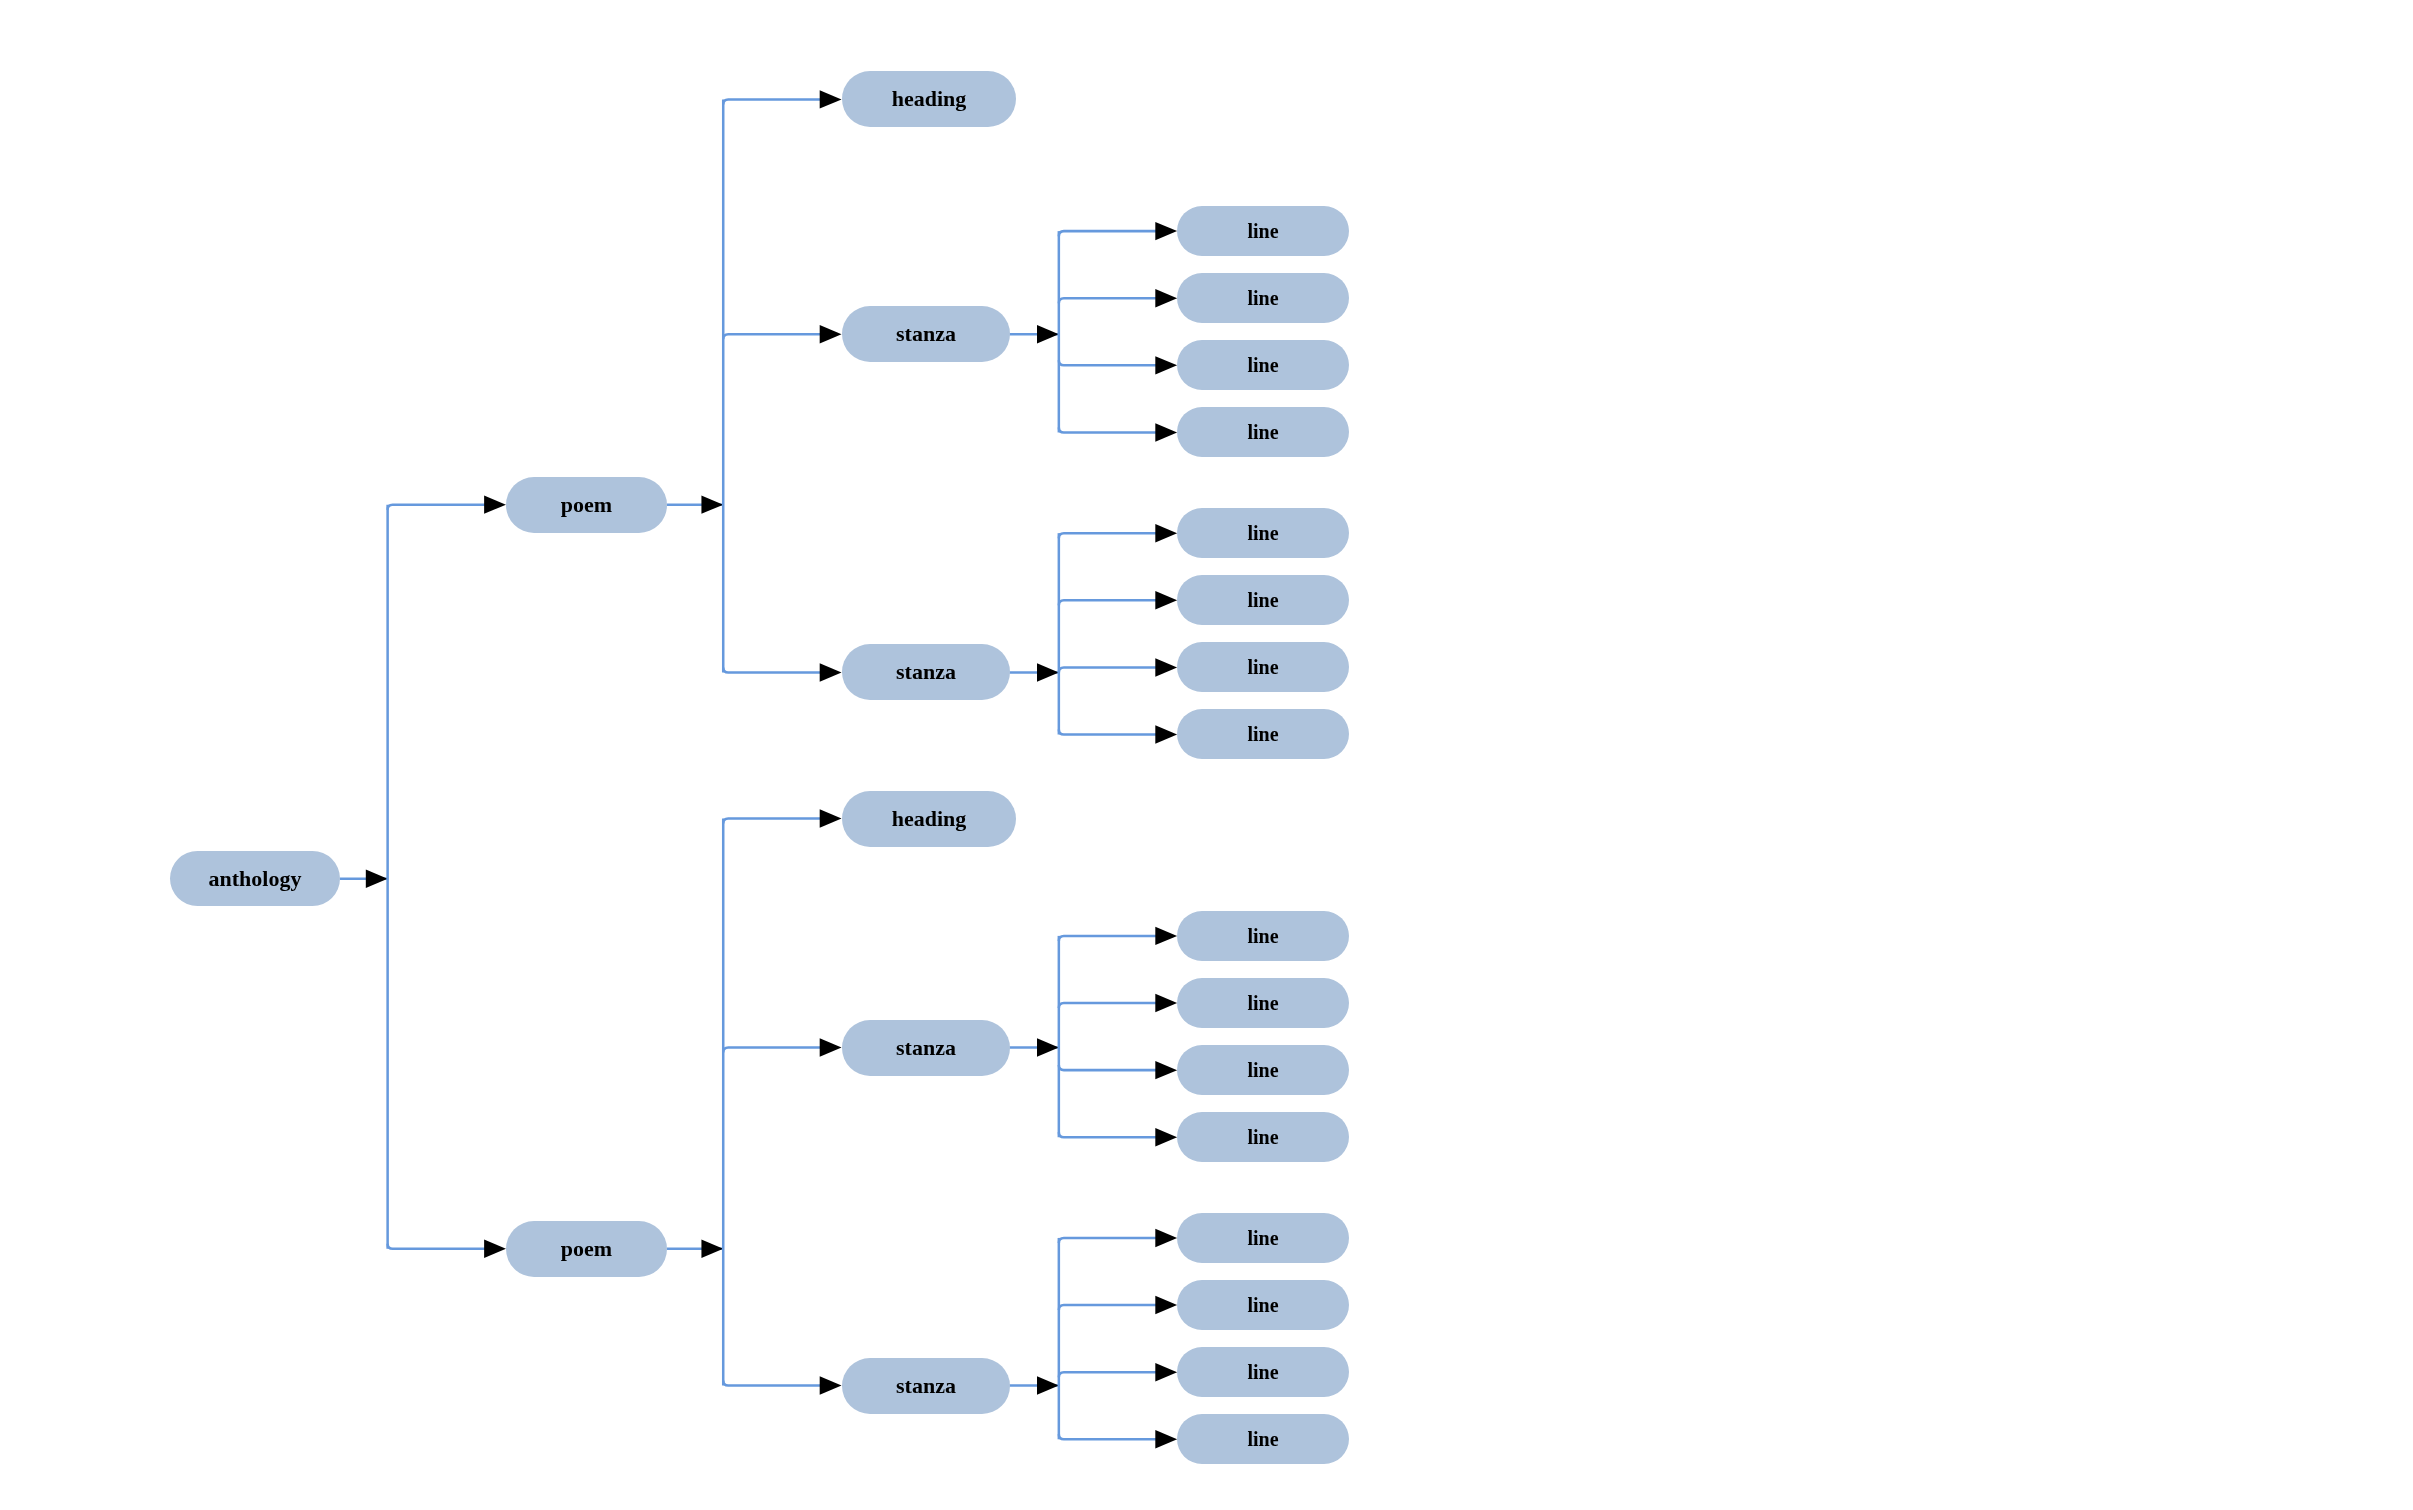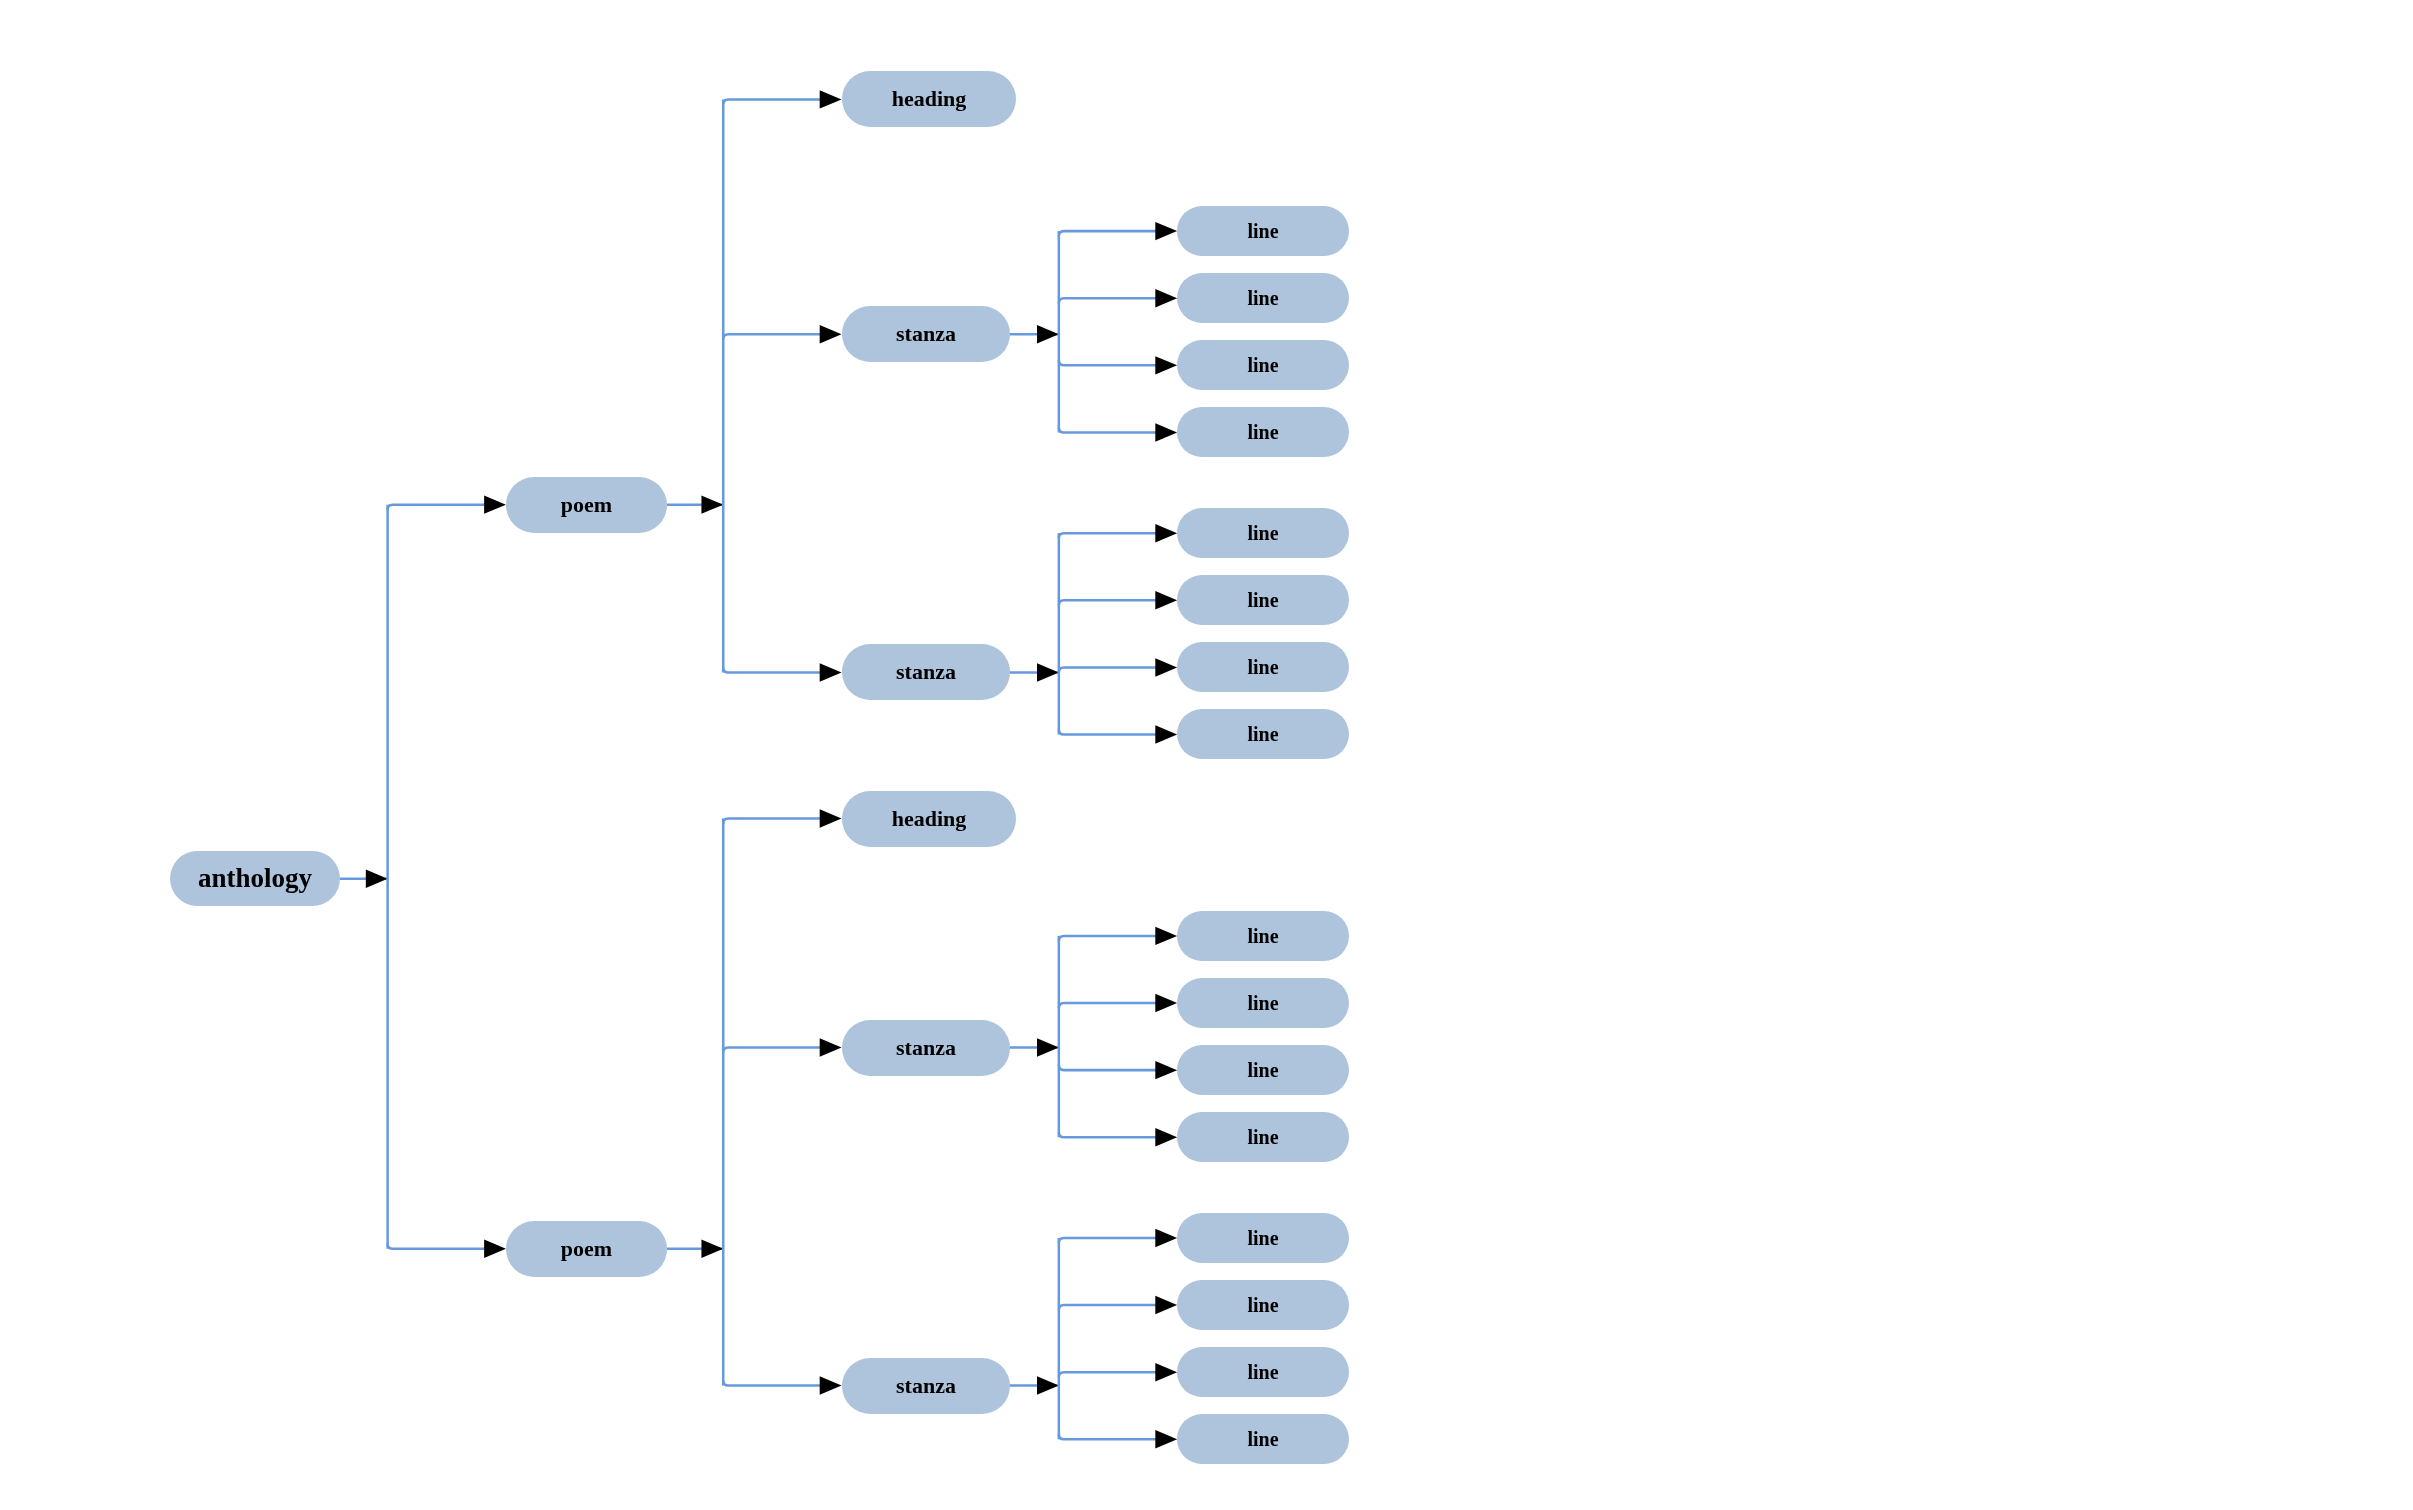--- a/index.html
+++ b/index.html
@@ -122,21 +122,21 @@
       <path d="M 1262 1481 Q 1262 1475 1268 1475 L 1381 1475" fill="none" stroke="#6699dd" stroke-width="3" stroke-linecap="butt" stroke-linejoin="round"></path>
       <polygon points="1403,1475 1377,1464 1377,1486" fill="#000000"></polygon>
       <path d="M 1262 1561 Q 1262 1555 1268 1555 L 1381 1555" fill="none" stroke="#6699dd" stroke-width="3" stroke-linecap="butt" stroke-linejoin="round"></path>
       <polygon points="1403,1555 1377,1544 1377,1566" fill="#000000"></polygon>
       <path d="M 1262 1641 Q 1262 1635 1268 1635 L 1381 1635" fill="none" stroke="#6699dd" stroke-width="3" stroke-linecap="butt" stroke-linejoin="round"></path>
       <polygon points="1403,1635 1377,1624 1377,1646" fill="#000000"></polygon>
       <path d="M 1262 1709 Q 1262 1715 1268 1715 L 1381 1715" fill="none" stroke="#6699dd" stroke-width="3" stroke-linecap="butt" stroke-linejoin="round"></path>
       <polygon points="1403,1715 1377,1704 1377,1726" fill="#000000"></polygon>
     </svg>
   <div id="node-layer">
-      <div class="node" style="left: 170px; top: 851px; width: 170px; height: 55px; font-size: 27px; background: rgb(174, 195, 220); color: rgb(0, 0, 0);">
+      <div class="node" style="left: 170px; top: 851px; width: 170px; height: 55px; font-size: 22px; background: rgb(174, 195, 220); color: rgb(0, 0, 0);">
         <span class="node-label">anthology</span>
       </div>
       <div class="node" style="left: 506px; top: 477px; width: 161px; height: 56px; font-size: 22px; background: rgb(174, 195, 220); color: rgb(0, 0, 0);">
         <span class="node-label">poem</span>
       </div>
       <div class="node" style="left: 506px; top: 1221px; width: 161px; height: 56px; font-size: 22px; background: rgb(174, 195, 220); color: rgb(0, 0, 0);">
         <span class="node-label">poem</span>
       </div>
       <div class="node" style="left: 842px; top: 71px; width: 174px; height: 56px; font-size: 22px; background: rgb(174, 195, 220); color: rgb(0, 0, 0);">
         <span class="node-label">heading</span>

